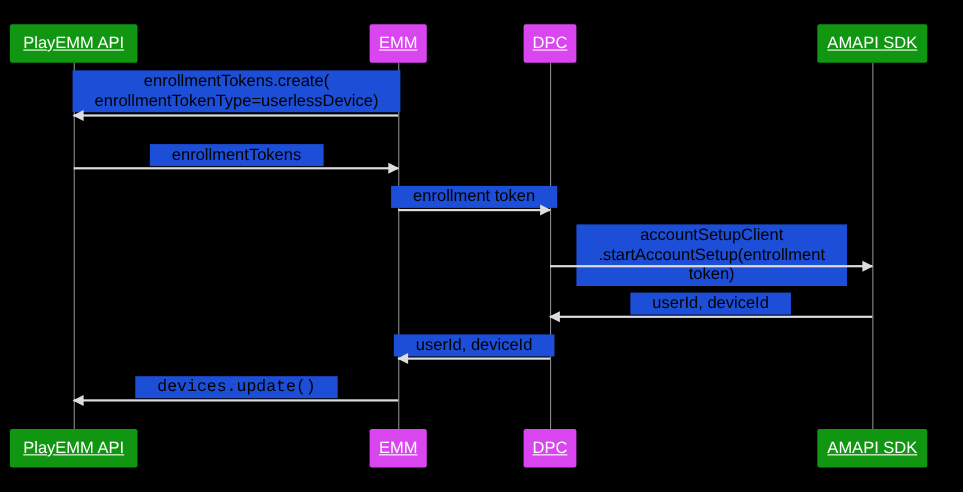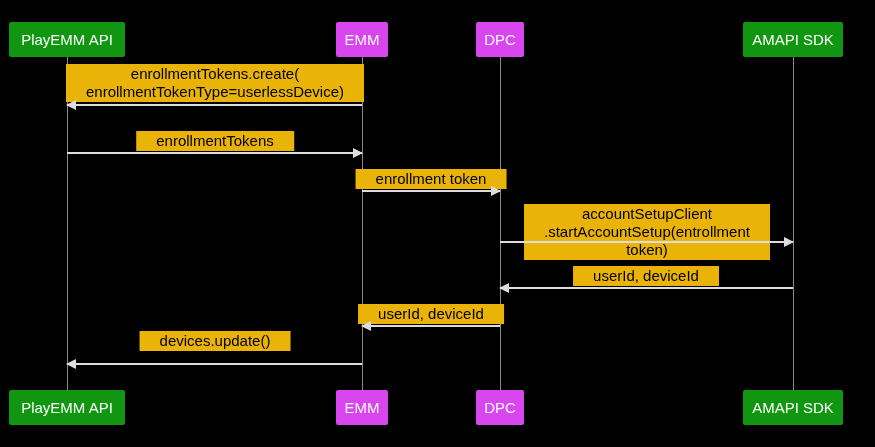--- a/index.html
+++ b/index.html
@@ -14,20 +14,21 @@
   .actor{
     position:absolute;
     height:35px;
     display:flex;align-items:center;justify-content:center;
     color:#fff;
     font-size:15px;
     border-radius:2px;
     box-sizing:border-box;
     padding:0 10px;
     white-space:nowrap;
+    text-decoration:underline;
   }
   .actor.green{background:#109610;}
   .actor.blue{background:#d946ef;}
   .lifeline{
     position:absolute;
     width:1px;
     background:#8a8a8a;
   }
   .msg{
     position:absolute;
@@ -41,21 +42,21 @@
     position:absolute;top:-4px;
     width:0;height:0;
     border-top:5px solid transparent;
     border-bottom:5px solid transparent;
   }
   .head.left{left:-1px;border-right:10px solid #dddddd;}
   .head.right{right:-1px;border-left:10px solid #dddddd;}
   .msg-label{
     position:absolute;
     transform:translateX(-50%);
-    background:#eab308;
+    background:#1d4ed8;
     color:#000;
     font-size:15px;
     line-height:18px;
     padding:1px 20px;
     white-space:pre-line;
     text-align:center;
   }
 </style>
 </head>
 <body>
@@ -111,21 +112,21 @@
     <div class="line"></div>
     <span class="head left"></span>
   </div>
 
   <div class="msg-label" style="left:431px;top:304px;">userId, deviceId</div>
   <div class="msg" style="left:362px;top:325px;width:138px;">
     <div class="line"></div>
     <span class="head left"></span>
   </div>
 
-  <div class="msg-label" style="left:215px;top:331px;">devices.update()</div>
+  <div class="msg-label" style="left:215px;top:342px;font-family:Liberation Mono, monospace;">devices.update()</div>
   <div class="msg" style="left:67px;top:363px;width:295px;">
     <div class="line"></div>
     <span class="head left"></span>
   </div>
 
   <div class="actor green" style="left:9px;top:390px;width:116px;">
     <span>PlayEMM API</span>
   </div>
   <div class="actor blue" style="left:336px;top:390px;width:52px;">
     <span>EMM</span>

